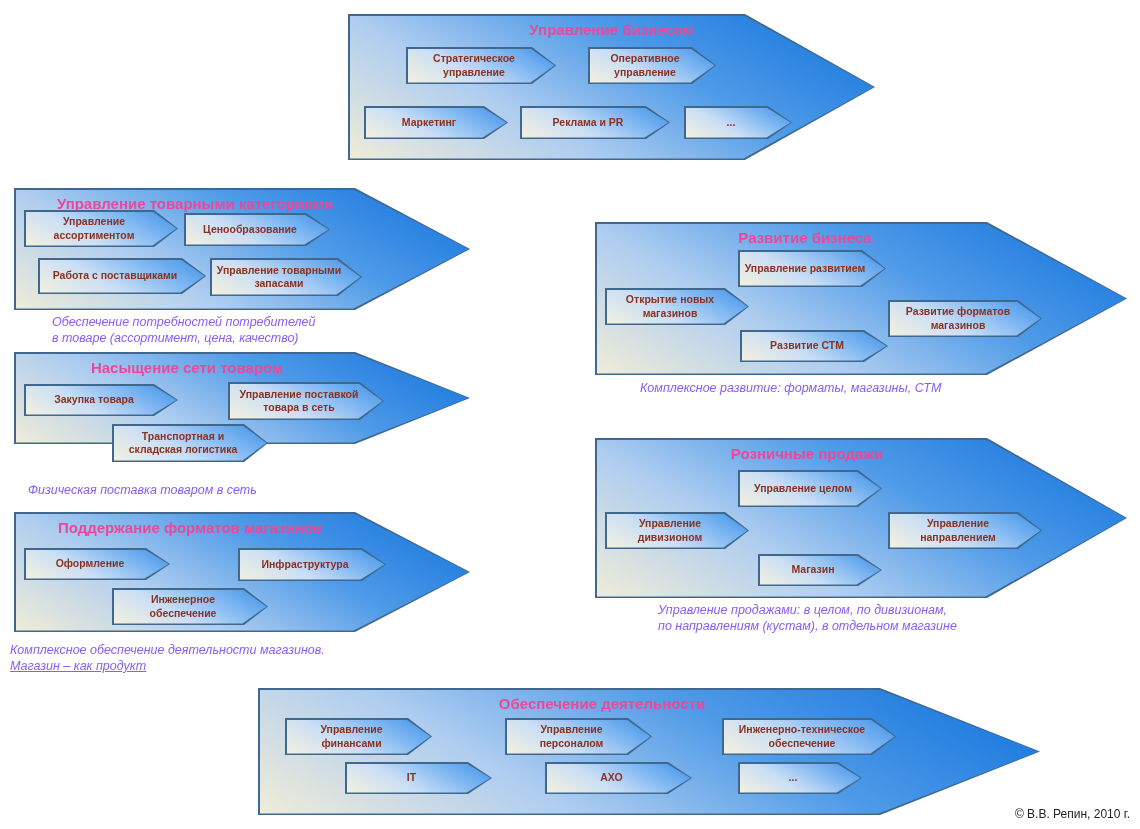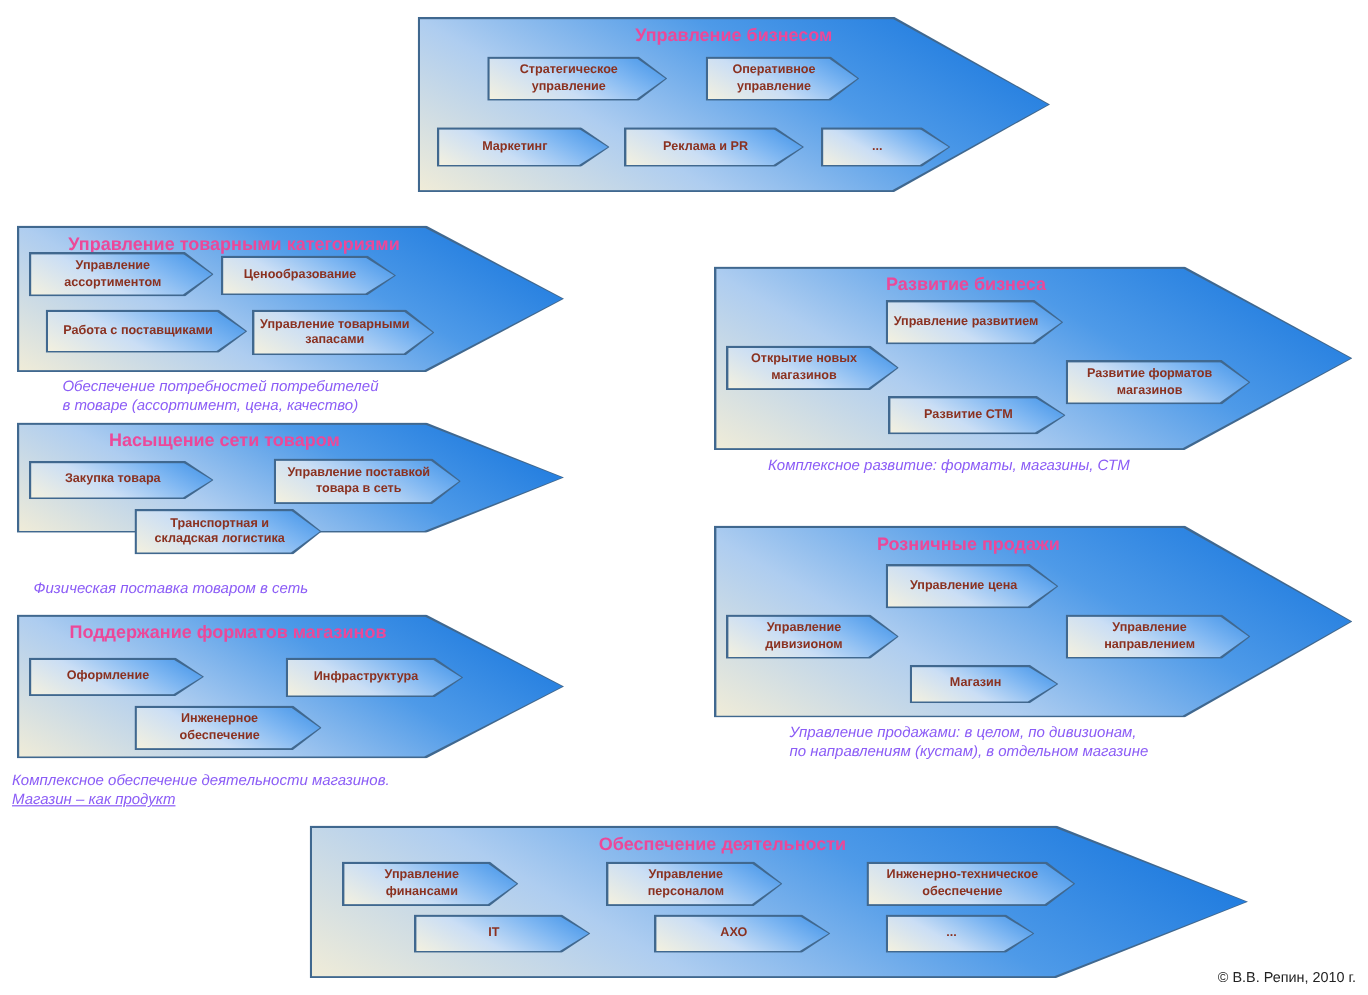--- a/index.html
+++ b/index.html
@@ -192,21 +192,21 @@
   </div>
   <div class="caption" style="left:640px; top:380px; width:340px;">Комплексное развитие: форматы, магазины, СТМ</div>
 
   <div class="big" style="left:595px; top:438px; width:532px; height:160px; --tip:140px;">
     <div class="shape"></div>
     <div class="fill"></div>
     <div class="title" style="width:424px;">Розничные продажи</div>
     <div class="sub" style="left:143px; top:32px; width:144px; height:37px;">
       <div class="shape"></div>
       <div class="fill"></div>
-      <span class="slabel">Управление цена</span>
+      <span class="slabel">Управление целом</span>
     </div>
     <div class="sub" style="left:10px; top:74px; width:144px; height:37px;">
       <div class="shape"></div>
       <div class="fill"></div>
       <span class="slabel">Управление дивизионом</span>
     </div>
     <div class="sub" style="left:293px; top:74px; width:154px; height:37px;">
       <div class="shape"></div>
       <div class="fill"></div>
       <span class="slabel">Управление направлением</span>

